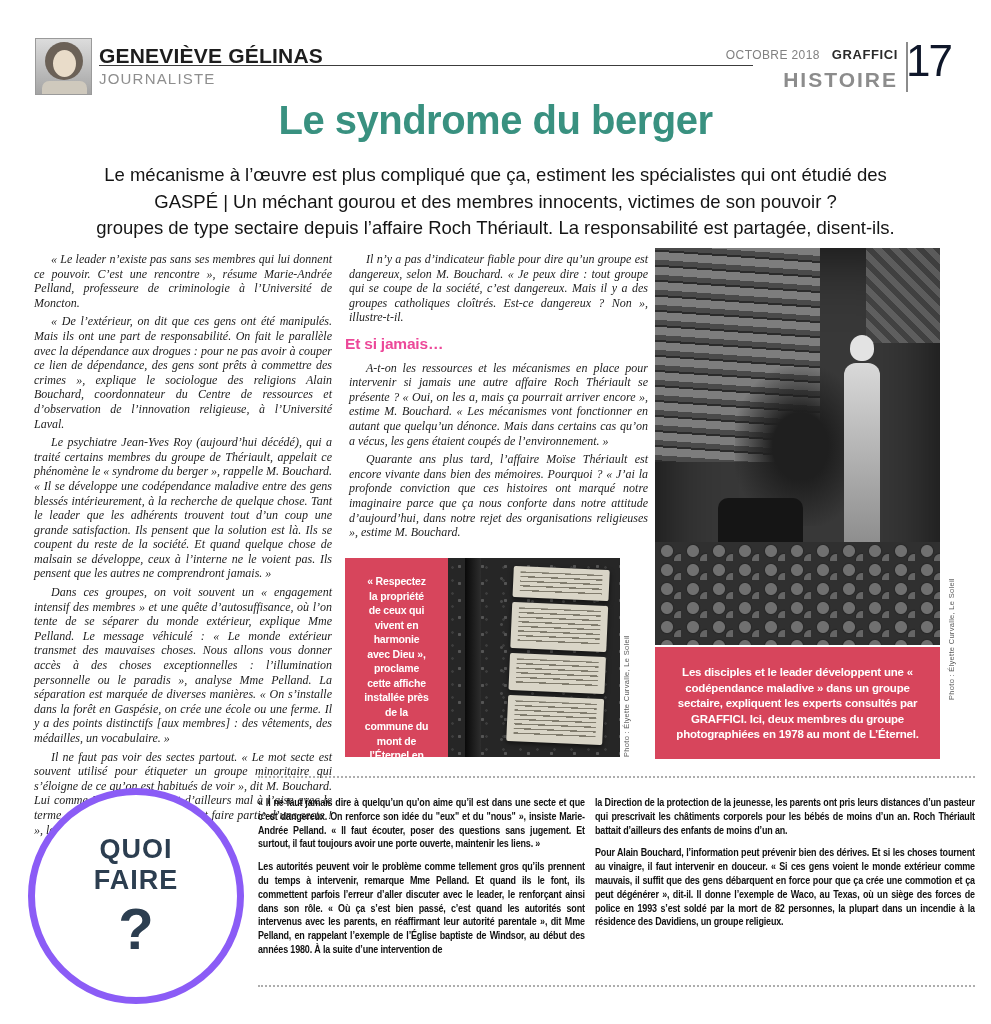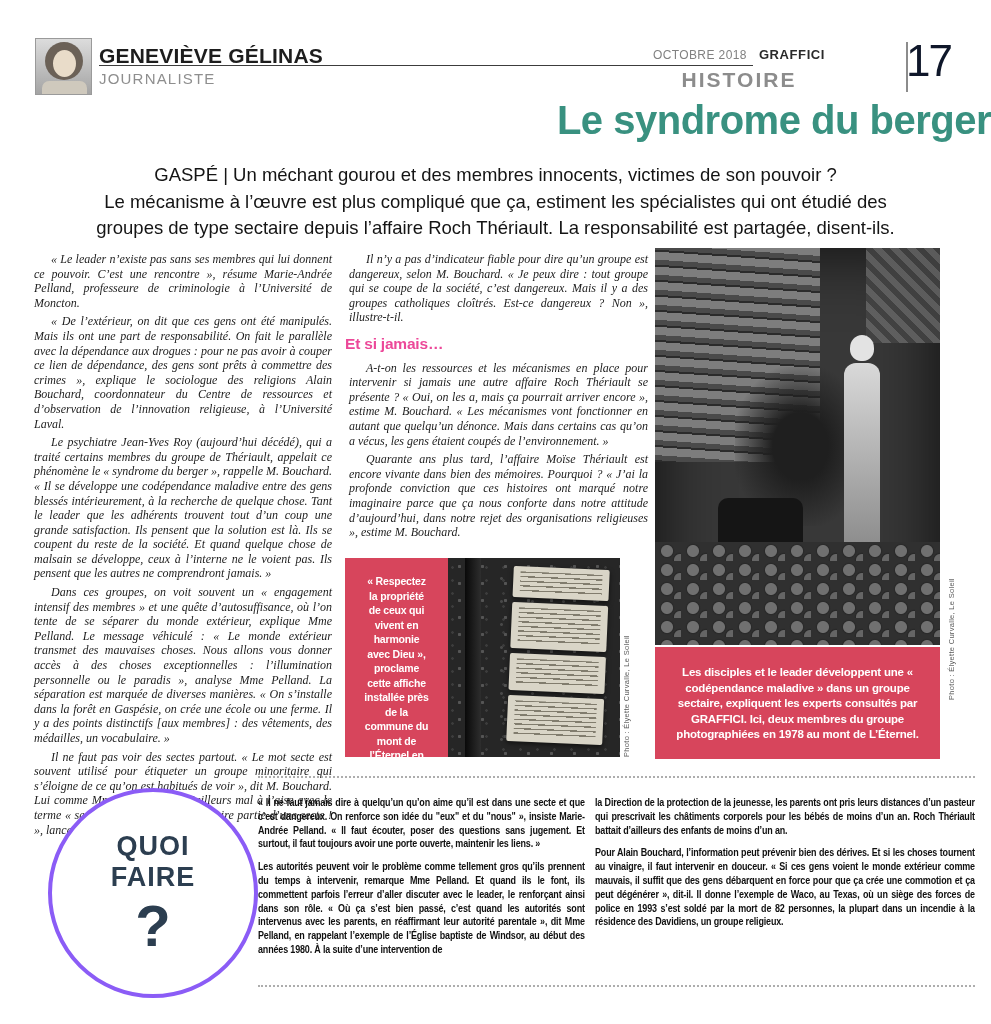--- a/index.html
+++ b/index.html
@@ -8,29 +8,29 @@
 
   
   #author-photo{position:absolute;left:35px;top:38px;width:57px;height:57px;border:1px solid #9a9a9a;
     background:linear-gradient(#dcdcdc,#a4a4a4);overflow:hidden;box-sizing:border-box;}
   .ap-hair{position:absolute;left:9px;top:3px;width:38px;height:38px;background:#6b6157;border-radius:50%;}
   .ap-face{position:absolute;left:17px;top:11px;width:23px;height:27px;background:#e9dcc9;border-radius:50%;}
   .ap-body{position:absolute;left:6px;top:42px;width:45px;height:15px;background:#cfc9bd;border-radius:7px 7px 0 0;}
   #author-name{position:absolute;left:99px;top:44px;font-weight:bold;font-size:21px;letter-spacing:.2px;color:#1d1d1d;}
   #header-rule{position:absolute;left:99px;top:65px;width:654px;height:0;border-top:1.6px solid #3c3c3c;}
   #author-role{position:absolute;left:99px;top:70px;font-size:15px;color:#8e8e8e;letter-spacing:1.2px;}
-  #header-right{position:absolute;left:580px;top:45px;width:318px;text-align:center;}
+  #header-right{position:absolute;left:580px;top:45px;width:318px;text-align:right;}
   .issue-date{font-size:12px;color:#818181;letter-spacing:.4px;}
   .magazine{font-size:13px;font-weight:bold;color:#2a2a2a;letter-spacing:.6px;margin-left:12px;}
   .section{font-size:21px;font-weight:bold;color:#8c8c8c;letter-spacing:2px;margin-top:5px;}
   #page-sep{position:absolute;left:906px;top:42px;width:2px;height:50px;background:#8c8c8c;}
   #page-num{position:absolute;left:906px;top:36px;font-size:44px;color:#0f172a;letter-spacing:-2px;}
 
   
-  #headline{position:absolute;left:0;top:98px;width:991px;text-align:right;
+  #headline{position:absolute;left:0;top:98px;width:991px;text-align:center;
     font-size:40px;line-height:44px;font-weight:bold;color:#399180;letter-spacing:-.5px;}
   #lede{position:absolute;left:0;top:162px;width:991px;text-align:center;
     font-size:18.5px;line-height:26.5px;color:#141414;}
   .lede-line{white-space:nowrap;}
 
   
   .serif{position:absolute;font-family:"Liberation Serif",serif;font-size:12px;line-height:14.6px;
     text-align:justify;color:#1c1c1c;}
   .serif p{margin:4px;text-indent:17px;font-style:italic;}
   #col1{left:30px;top:248px;width:306px;}
@@ -80,22 +80,22 @@
     font-size:7.5px;color:#5a5a5a;letter-spacing:.3px;width:11px;}
   #credit-left{left:622px;top:560px;height:197px;}
   #credit-right{left:947px;top:290px;height:410px;}
 
   
   .dotted{position:absolute;height:0;border-top:2px dotted #adadad;}
   #rule-top{left:258px;top:776px;width:717px;}
   #rule-bottom{left:258px;top:985px;width:717px;}
 
   
-  #quoi-circle{position:absolute;left:48px;top:788px;width:202px;height:202px;border-radius:50%;
-    border:4px solid #8b5cf6;background:#fff;display:flex;flex-direction:column;
+  #quoi-circle{position:absolute;left:28px;top:788px;width:202px;height:202px;border-radius:50%;
+    border:7px solid #8b5cf6;background:#fff;display:flex;flex-direction:column;
     align-items:center;justify-content:center;}
   .quoi-word{font-weight:bold;font-size:27px;line-height:31px;color:#2C3E50;letter-spacing:1px;}
   .quoi-mark{font-weight:bold;font-size:58px;line-height:58px;color:#2C3E50;margin-top:4px;}
 
   
   .advice{position:absolute;font-weight:bold;font-size:11.5px;line-height:13.8px;letter-spacing:-.2px;
     text-align:justify;color:#101010;transform:scaleX(.78);transform-origin:left top;}
   .advice p{margin:0 0 9px;}
   #advice-left{left:258px;top:796px;width:419px;}
   #advice-right{left:595px;top:796px;width:487px;}
@@ -115,22 +115,22 @@
   <div id="author-role">JOURNALISTE</div>
   <div id="header-right">
     <div><span class="issue-date">OCTOBRE 2018</span><span class="magazine">GRAFFICI</span></div>
     <div class="section">HISTOIRE</div>
   </div>
   <div id="page-sep"></div>
   <div id="page-num">17</div>
 
   <div id="headline">Le syndrome du berger</div>
   <div id="lede">
+    <div class="lede-line">Le mécanisme à l’œuvre est plus compliqué que ça, estiment les spécialistes qui ont étudié des</div>
     <div class="lede-line">GASPÉ | Un méchant gourou et des membres innocents, victimes de son pouvoir ?</div>
-    <div class="lede-line">Le mécanisme à l’œuvre est plus compliqué que ça, estiment les spécialistes qui ont étudié des</div>
     <div class="lede-line">groupes de type sectaire depuis l’affaire Roch Thériault. La responsabilité est partagée, disent-ils.</div>
   </div>
 
   <div id="col1" class="serif">
     <p>« Le leader n’existe pas sans ses membres qui lui donnent ce pouvoir. C’est une rencontre », résume Marie-Andrée Pelland, professeure de criminologie à l’Université de Moncton.</p>
     <p>« De l’extérieur, on dit que ces gens ont été manipulés. Mais ils ont une part de responsabilité. On fait le parallèle avec la dépendance aux drogues : pour ne pas avoir à couper ce lien de dépendance, des gens sont prêts à commettre des crimes », explique le sociologue des religions Alain Bouchard, coordonnateur du Centre de ressources et d’observation de l’innovation religieuse, à l’Université Laval.</p>
     <p>Le psychiatre Jean-Yves Roy (aujourd’hui décédé), qui a traité certains membres du groupe de Thériault, appelait ce phénomène le « syndrome du berger », rappelle M. Bouchard. « Il se développe une codépendance maladive entre des gens blessés intérieurement, à la recherche de quelque chose. Tant le leader que les adhérents trouvent tout d’un coup une grande satisfaction. Ils pensent que la solution est là. Ils se coupent du reste de la société. Et quand quelque chose de malsain se développe, ceux à l’interne ne le voient pas. Ils pensent que les autres ne comprendront jamais. »</p>
     <p>Dans ces groupes, on voit souvent un « engagement intensif des membres » et une quête d’autosuffisance, où l’on tente de se séparer du monde extérieur, explique Mme Pelland. Le message véhiculé : « Le monde extérieur transmet des mauvaises choses. Nous allons vous donner accès à des choses exceptionnelles : l’illumination personnelle ou le paradis », analyse Mme Pelland. La séparation est marquée de diverses manières. « On s’installe dans la forêt en Gaspésie, on crée une école ou une ferme. Il y a des points distinctifs [aux membres] : des vêtements, des médailles, un vocabulaire. »</p>
     <p>Il ne faut pas voir des sectes partout. « Le mot secte est souvent utilisé pour étiqueter un groupe minoritaire qui s’éloigne de ce qu’on est habitués de voir », dit M. Bouchard. Lui comme Mme Pelland sont d’ailleurs mal à l’aise avec le terme « secte ». « Personne ne veut faire partie d’une secte ! », lance-t-elle.</p>
   </div>

